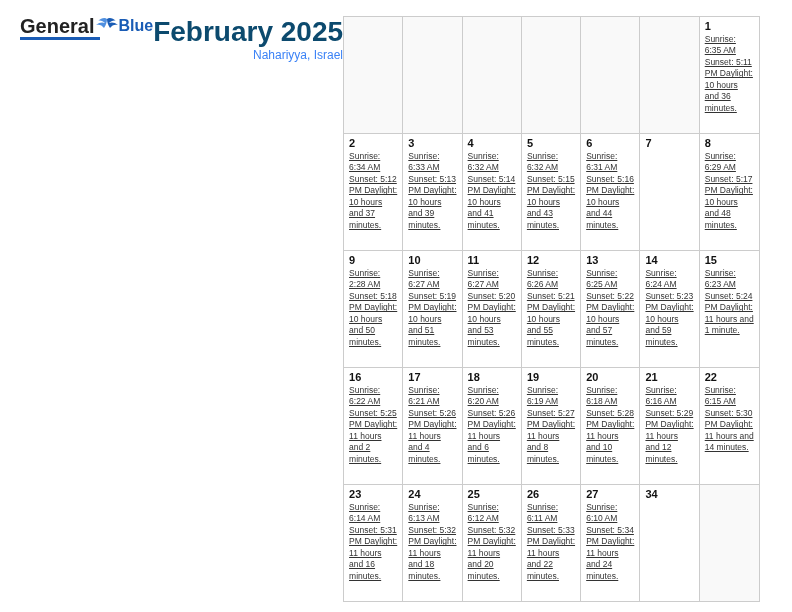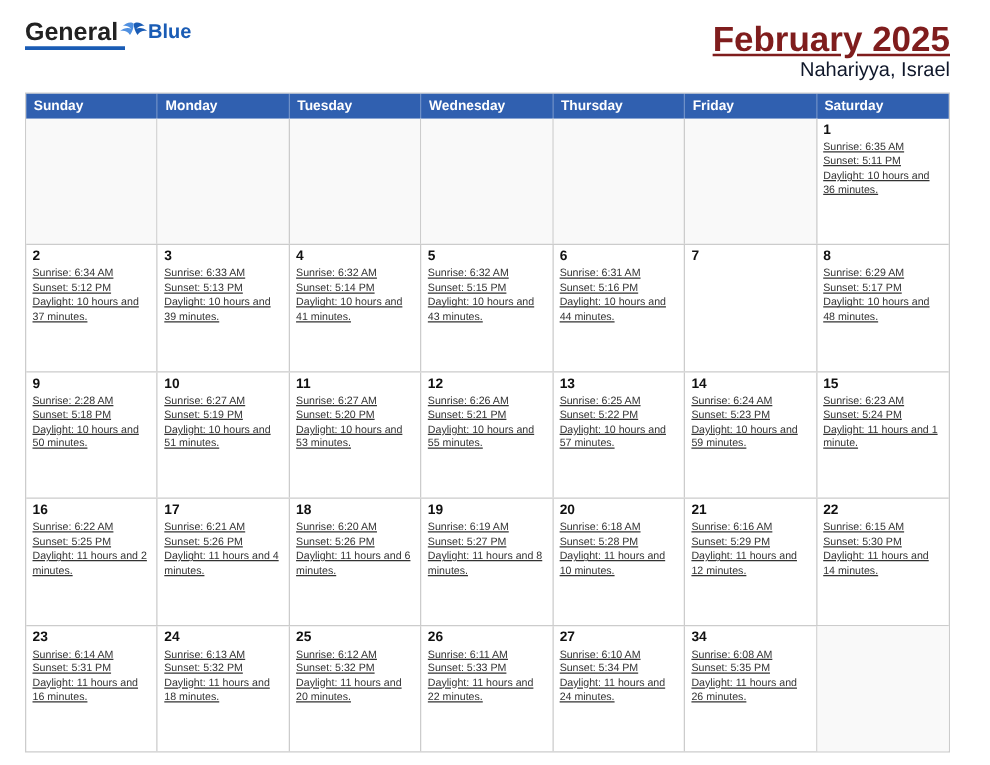--- a/index.html
+++ b/index.html
@@ -8,40 +8,39 @@
       background: #fff;
       width: 792px;
       height: 612px;
       overflow: hidden;
     }
     .page {
       width: 780px;
       height: 612px;
       padding: 16px 20px 10px 20px;
       display: flex;
-      flex-direction: column;
+      flex-direction: row;
     }
     .header {
       display: flex;
       justify-content: space-between;
       align-items: flex-start;
       margin-bottom: 8px;
     }
     .title-area {
       text-align: right;
     }
     .month-title {
       font-size: 28px;
       font-weight: bold;
-      color: #7f1d1d;
-      text-decoration: underline;
+      color: #0c4a6e;
     }
     .subtitle {
-      font-size: 16px;
-      color: #0f172a;
+      font-size: 12px;
+      color: #3b82f6;
     }
     .calendar {
       flex: 1;
       display: flex;
       flex-direction: column;
       border: 1px solid #ccc;
     }
     .cal-header {
       display: grid;
       grid-template-columns: repeat(7, 1fr);
@@ -137,29 +136,20 @@
       </div>
       <div class="brand-underline"></div>
     </div>
     <div class="title-area">
       <div class="month-title">February 2025</div>
       <div class="subtitle">Nahariyya, Israel</div>
     </div>
   </div>
 
   <div class="calendar">
-    <div class="cal-header">
-    <div class="cal-header-cell">Sunday</div>
-        <div class="cal-header-cell">Monday</div>
-        <div class="cal-header-cell">Tuesday</div>
-        <div class="cal-header-cell">Wednesday</div>
-        <div class="cal-header-cell">Thursday</div>
-        <div class="cal-header-cell">Friday</div>
-        <div class="cal-header-cell">Saturday</div>
-      </div>
     <div class="cal-body">
     <div class="cal-row">
           <div class="cal-cell empty"></div>
           <div class="cal-cell empty"></div>
           <div class="cal-cell empty"></div>
           <div class="cal-cell empty"></div>
           <div class="cal-cell empty"></div>
           <div class="cal-cell empty"></div>
           <div class="cal-cell">
             <div class="day-num">1</div>
@@ -349,22 +339,18 @@
           </div>
           <div class="cal-cell">
             <div class="day-num">27</div>
             <div class="cell-text">Sunrise: 6:10 AM
 Sunset: 5:34 PM
 Daylight: 11 hours
 and 24 minutes.</div>
           </div>
           <div class="cal-cell">
             <div class="day-num">34</div>
-            <div class="cell-text">Sunrise: 6:08 AM
-Sunset: 5:35 PM
-Daylight: 11 hours
-and 26 minutes.</div>
           </div>
           <div class="cal-cell empty"></div>
         </div>
       </div>
   </div>
 </div>
 
 </body></html>

